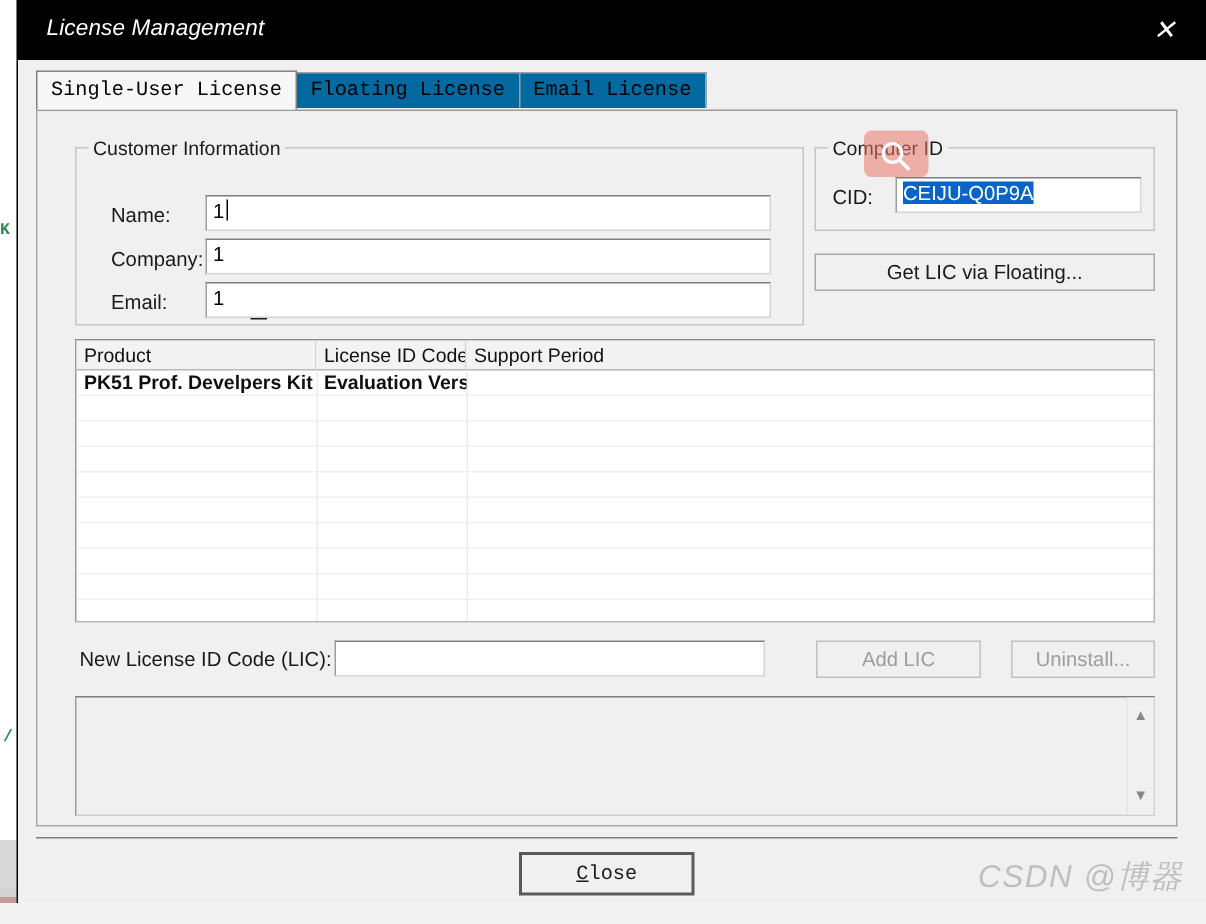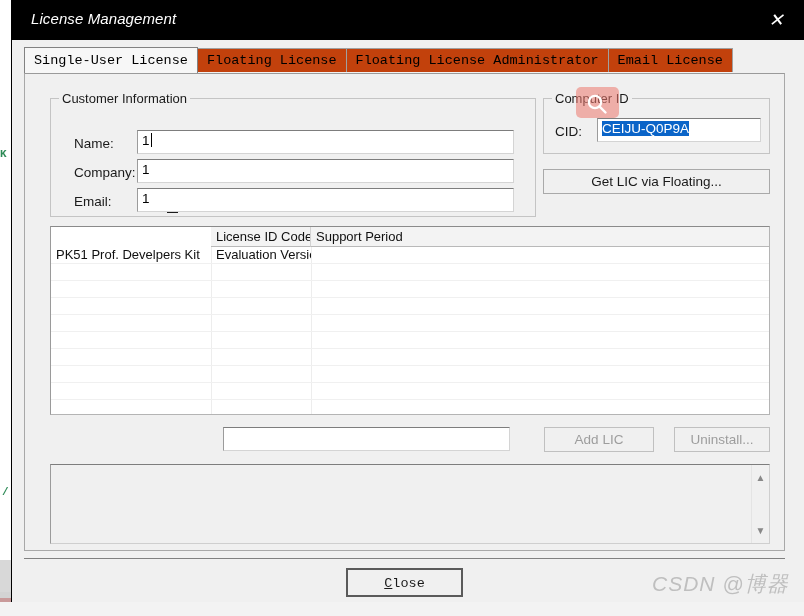--- a/index.html
+++ b/index.html
@@ -99,21 +99,21 @@
   }
   .tab {
     position: relative;
     float: left;
     height: 24px;
     line-height: 24px;
     padding: 0 9px;
     font-family: "Liberation Mono", monospace;
     font-size: 13.5px;
     color: #000000;
-    background: #c2410c;
+    background: #0369a1;
     border: 1px solid #a0a0a0;
     border-bottom: none;
     margin-right: -1px;
     box-sizing: border-box;
     cursor: default;
     white-space: nowrap;
   }
   .tab.active {
     background: #f7f7f7;
     border-color: #828282;
@@ -249,20 +249,21 @@
     white-space: nowrap;
     overflow: hidden;
     cursor: default;
   }
   .lv-rows { position:absolute; left:0; top:20px; width:100%; bottom:0; }
   .lv-row {
     position: relative;
     height: 17px;
     border-bottom: 1px solid #f0f0f0;
     box-sizing: border-box;
+    font-weight: bold;
   }
   .lv-cell {
     position: absolute;
     top: 0; height: 16px; line-height: 16px;
     font-size: 13px;
     color: #101010;
     padding-left: 5px;
     white-space: nowrap;
     overflow: hidden;
     box-sizing: border-box;
@@ -378,21 +379,20 @@
     <div class="titlebar">
       <div class="title-text">License Management</div>
       <div class="close-btn">✕</div>
     </div>
 
     <div class="client">
 
       <div class="tabstrip">
         <div class="tab active">Single-User License</div>
         <div class="tab">Floating License</div>
-        <div class="tab">Floating License Administrator</div>
         <div class="tab">Email License</div>
       </div>
 
       <div class="tabpanel">
 
         <div class="group grp-customer">
           <div class="group-title">Customer Information</div>
         </div>
         <div class="fld-label" style="left:49px; top:62px;">Name:</div>
         <div class="textbox" style="left:112px; top:56px; width:377px; height:24px;"><span>1</span><span class="caret"></span></div>
@@ -409,20 +409,21 @@
         <div class="group grp-cid">
           <div class="group-title">Computer ID</div>
         </div>
         <div class="fld-label" style="left:530px; top:50px;">CID:</div>
         <div class="textbox" style="left:572px; top:44px; width:164px; height:24px;"><span class="selection">CEIJU-Q0P9A</span></div>
 
         <div class="button btn-getlic">Get LIC via Floating...</div>
 
         <div class="listview">
           <div class="lv-header">
+            <div class="lv-head-cell" style="left:0px; width:160px;">Product</div>
             <div class="lv-head-cell" style="left:160px; width:100px;">License ID Code...</div>
             <div class="lv-head-cell" style="left:260px; width:458px; border-right:none;">Support Period</div>
           </div>
           <div class="lv-vline" style="left:160px;"></div>
           <div class="lv-vline" style="left:260px;"></div>
           <div class="lv-rows">
             <div class="lv-row">
               <div class="lv-cell" style="left:0px; width:160px;">PK51 Prof. Develpers Kit</div>
               <div class="lv-cell" style="left:160px; width:100px;">Evaluation Version</div>
               <div class="lv-cell" style="left:260px; width:458px;"></div>
@@ -432,20 +433,21 @@
             <div class="lv-row"></div>
             <div class="lv-row"></div>
             <div class="lv-row"></div>
             <div class="lv-row"></div>
             <div class="lv-row"></div>
             <div class="lv-row"></div>
             <div class="lv-row"></div>
           </div>
         </div>
 
+        <div class="lic-label">New License ID Code (LIC):</div>
         <div class="textbox lic-input"></div>
         <div class="button btn-addlic disabled">Add LIC</div>
         <div class="button btn-uninst disabled">Uninstall...</div>
 
         <div class="msgbox">
           <div class="msg-scroll">
             <div class="sb-arrow sb-up">▲</div>
             <div class="sb-arrow sb-dn">▼</div>
           </div>
         </div>

